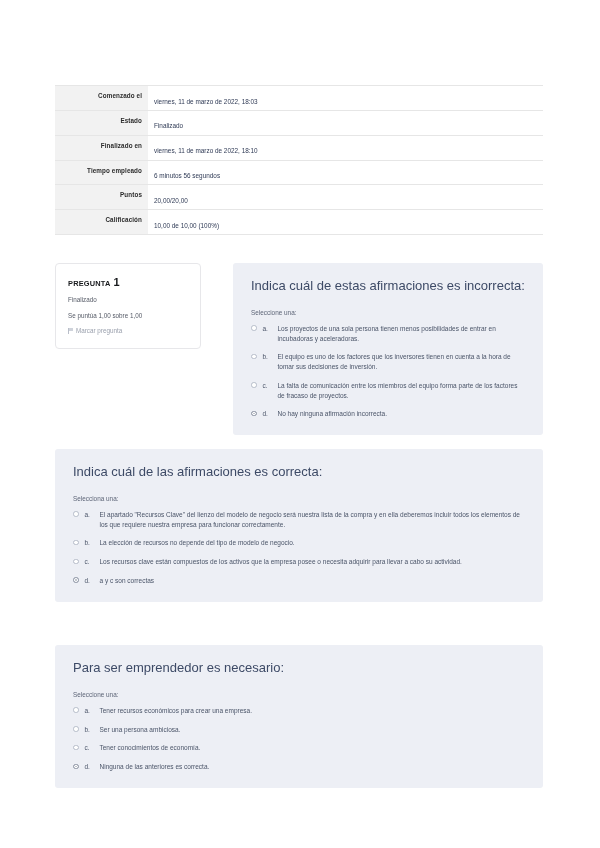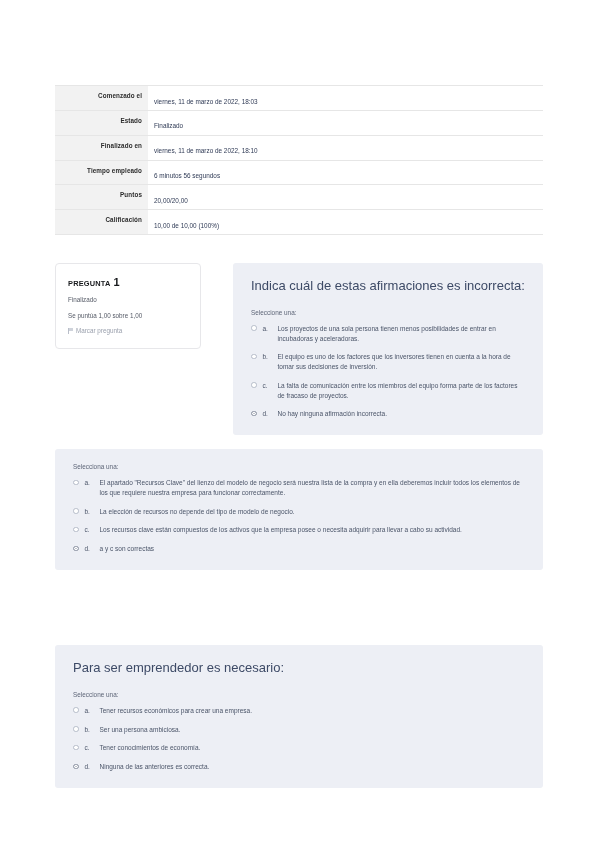--- a/index.html
+++ b/index.html
@@ -239,20 +239,21 @@
       <div class="opt">
         <span class="radio checked"></span>
         <span class="opt-letter">d.</span>
         <span class="opt-text">No hay ninguna afirmación incorrecta.</span>
       </div>
     </div>
   </div>
 
   <div class="qblock" style="top:449px;">
     <div class="qpanel">
+      <div class="qtext">Indica cuál de las afirmaciones es correcta:</div>
       <div class="qselect">Selecciona una:</div>
 
       <div class="opt">
         <span class="radio"></span>
         <span class="opt-letter">a.</span>
         <span class="opt-text">El apartado "Recursos Clave" del lienzo del modelo de negocio será nuestra lista de la compra y en ella deberemos incluir todos los elementos de los que requiere nuestra empresa para funcionar correctamente.</span>
       </div>
       <div class="opt">
         <span class="radio"></span>
         <span class="opt-letter">b.</span>

